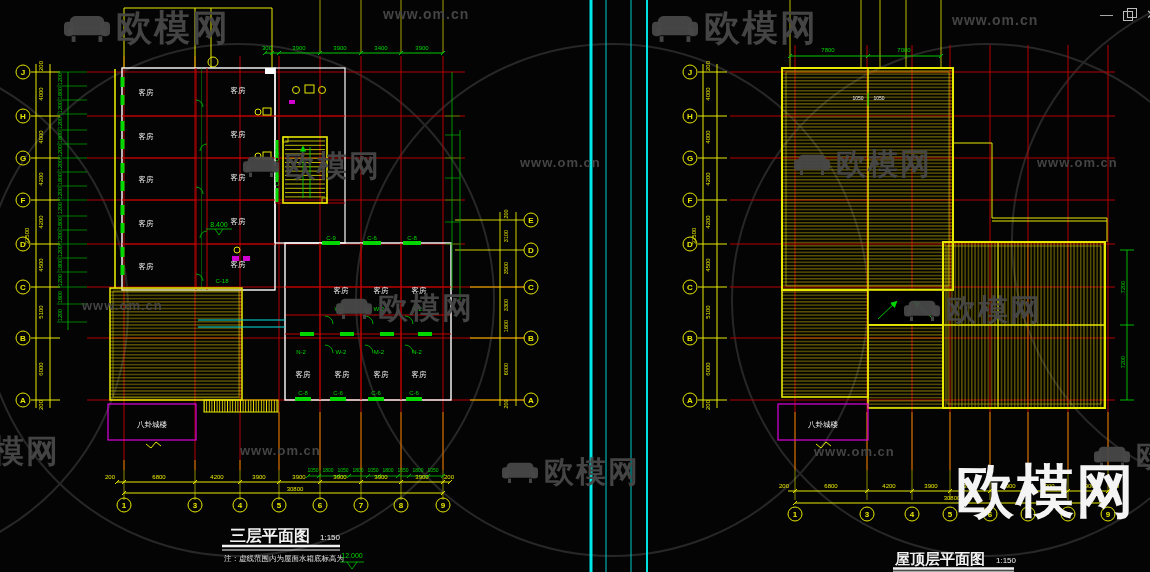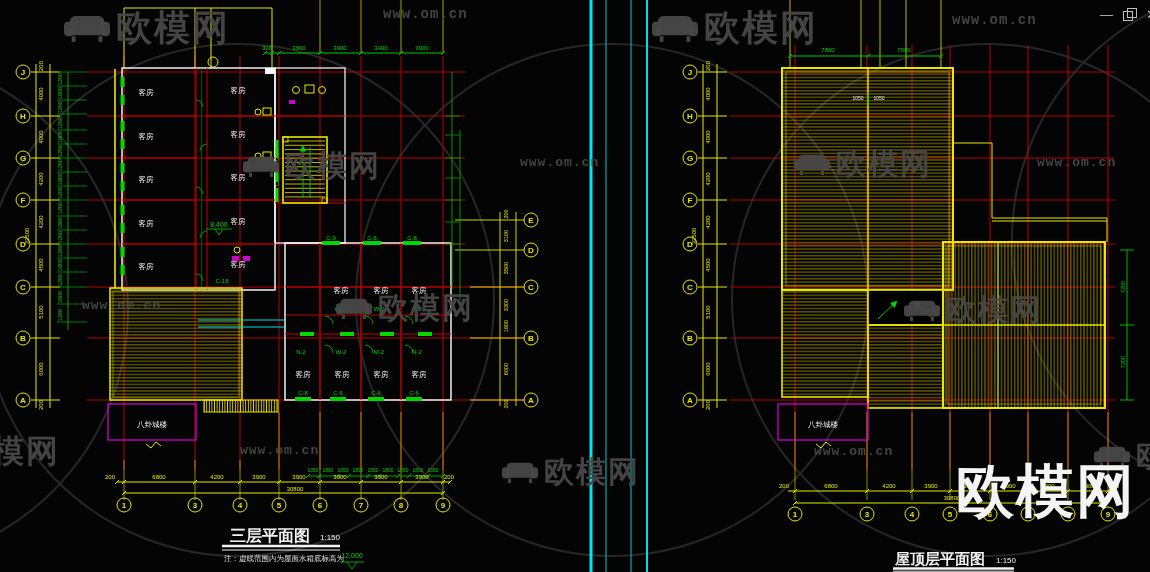--- a/index.html
+++ b/index.html
@@ -4,21 +4,21 @@
 <style>
   html,body{margin:0;padding:0;background:#000;}
   .canvas{position:relative;width:1150px;height:572px;background:#040404;overflow:hidden;
           font-family:"Liberation Sans",sans-serif;}
   svg text{font-family:"Liberation Sans",sans-serif;}
   
   .wm-layer{position:absolute;inset:0;pointer-events:none;z-index:5;}
   .wm{position:absolute;color:rgba(72,72,72,.95);font-weight:bold;white-space:nowrap;
       display:flex;align-items:center;gap:6px;}
   .wm .t{letter-spacing:2px;}
-  .wm.url{font-weight:bold;letter-spacing:1px;font-family:Liberation Mono, monospace;}
+  .wm.url{font-weight:bold;letter-spacing:1px;}
   .sofa{flex:0 0 auto;}
   .brand-big{position:absolute;left:956px;top:462px;color:#f4f4f4;font-size:58px;
              font-weight:bold;letter-spacing:2px;z-index:6;line-height:1;}
   .brand-id{position:absolute;left:956px;top:516px;color:#f4f4f4;font-size:37px;
             font-weight:bold;z-index:6;line-height:1;}
   
   .winctl{position:absolute;top:8px;right:0;display:flex;align-items:center;gap:10px;z-index:7;}
   .wc{color:#bdbdbd;font-size:13px;line-height:1;cursor:pointer;}
   .wc-restore{width:13px;height:13px;position:relative;}
   .wc-restore i{position:absolute;border:1.5px solid #bdbdbd;display:block;}

